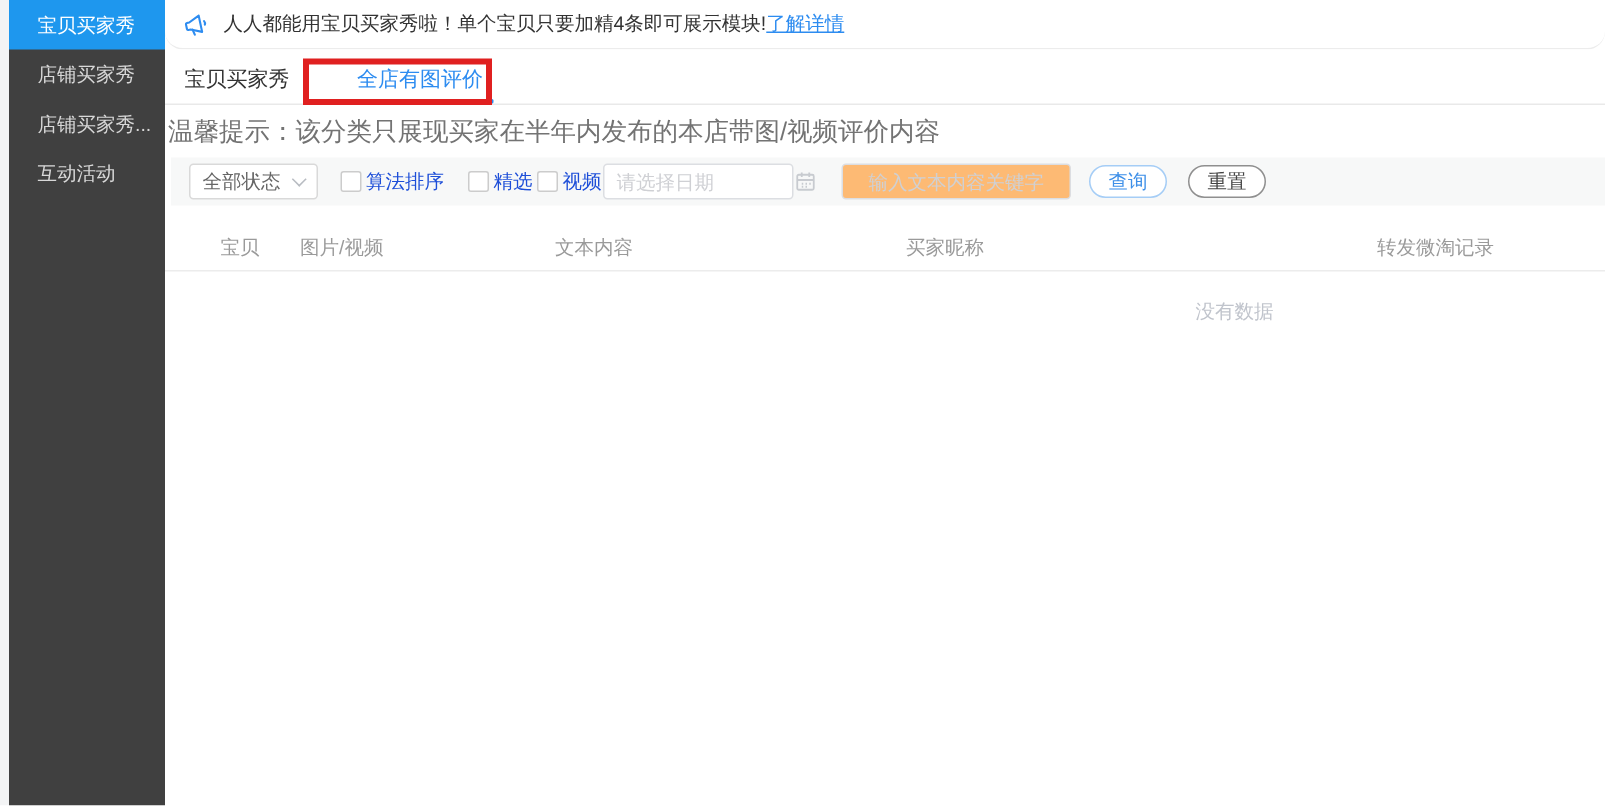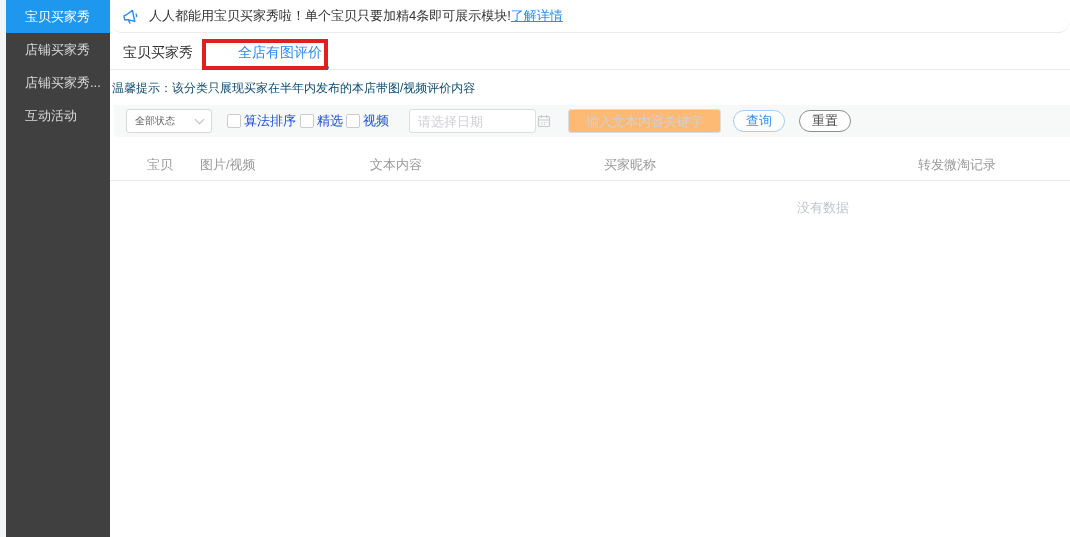--- a/index.html
+++ b/index.html
@@ -26,32 +26,32 @@
 
   .tabbar { position:relative; height:37px; border-bottom:1px solid #e9e9e9; display:flex; font-size:14px; color:#333; }
   .tab { height:36px; line-height:38px; position:relative; cursor:pointer; white-space:nowrap; }
   .tab.t1 { margin-left:13px; }
   .tab.t2 { margin-left:45px; }
   .tab.t3 { margin-left:42px; }
   .tab.active { color:#2d8cf0; }
   .tab.active::after { content:""; position:absolute; left:-7px; right:-7px; bottom:0; height:3px; background:#2d8cf0; border-radius:1px; }
   .annotation-box { position:absolute; left:92px; top:6px; width:126px; height:31px; border:4px solid #e02020; z-index:5; pointer-events:none; }
 
-  .notice { margin:11px 0 0 2px; font-size:12px; color:#0c4a6e; height:14px; line-height:14px; }
+  .notice { margin:11px 0 0 2px; font-size:17px; color:#737373; height:14px; line-height:14px; }
 
   .filterbar { margin:10px 0 0 4px; height:32px; background:#f7f8f8; display:flex; align-items:center; padding-left:12px; }
-  .status-select { width:86px; height:24px; background:#fff; border:1px solid #d9d9d9; border-radius:3px; display:flex; align-items:center; justify-content:space-between; padding:0 8px; font-size:10px; color:#666; cursor:pointer; }
+  .status-select { width:86px; height:24px; background:#fff; border:1px solid #d9d9d9; border-radius:3px; display:flex; align-items:center; justify-content:space-between; padding:0 8px; font-size:13px; color:#666; cursor:pointer; }
   .chevron { width:7px; height:7px; border-right:1.5px solid #b8bcc2; border-bottom:1.5px solid #b8bcc2; transform:rotate(45deg); margin-top:-3px; }
   .cb-group { display:flex; align-items:center; cursor:pointer; }
   .cb-group.g1 { margin-left:15px; }
-  .cb-group.g2 { margin-left:4px; }
+  .cb-group.g2 { margin-left:16px; }
   .cb-group.g3 { margin-left:3px; }
   .cb { width:14px; height:14px; background:#fff; border:1px solid #ccc; border-radius:2px; margin-right:3px; flex:none; }
   .cb-label { font-size:13px; color:#1d4ed8; }
-  .date-wrap { position:relative; margin-left:20px; width:149px; }
+  .date-wrap { position:relative; margin-left:1px; width:149px; }
   .date-wrap input { width:127px; height:24px; border:1px solid #dcdee2; border-radius:3px; padding:0 24px 0 8px; font-size:13px; color:#666; background:#fff; outline:none; font-family:inherit; }
   .cal-icon { position:absolute; right:7px; top:5px; pointer-events:none; display:flex; }
   .kw-input { margin-left:10px; width:153px; height:24px; border:1px solid #dcdee2; border-radius:3px; padding:0 8px; font-size:13px; color:#666; background:#fdba74; outline:none; font-family:inherit;text-align:center; }
   input::placeholder { color:#cfd0d4; }
   .btn { height:22px; border-radius:11px; background:#fff; font-size:13px; padding:0 12px; cursor:pointer; line-height:20px; font-family:inherit; }
   .btn.query { margin-left:12px; border:1px solid #a5cdf6; color:#3d8fe8; }
   .btn.reset { margin-left:14px; border:1px solid #8f8f8f; color:#444; }
 
   .table-head { position:relative; margin-top:17px; height:27px; border-bottom:1px solid #ececec; font-size:13px; color:#9a9a9a; }
   .th { position:absolute; top:2px; white-space:nowrap; }

